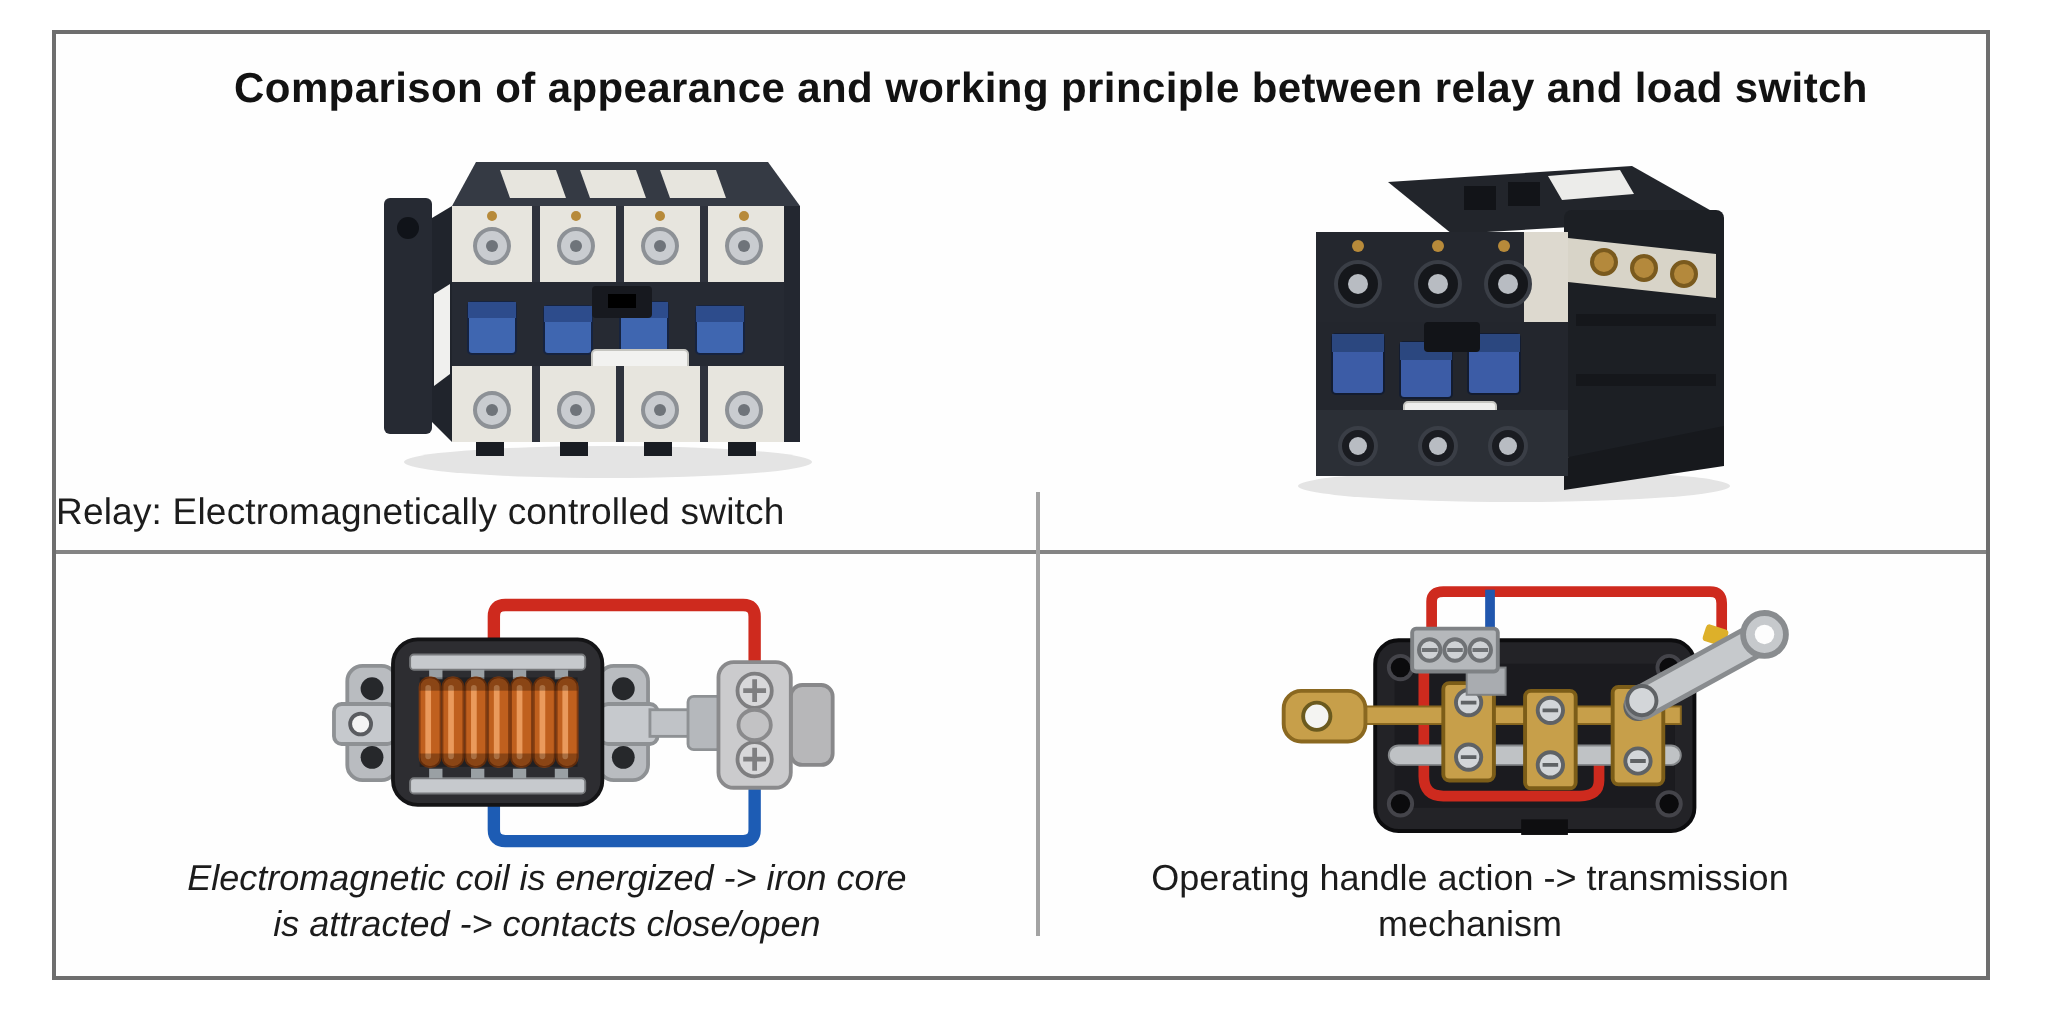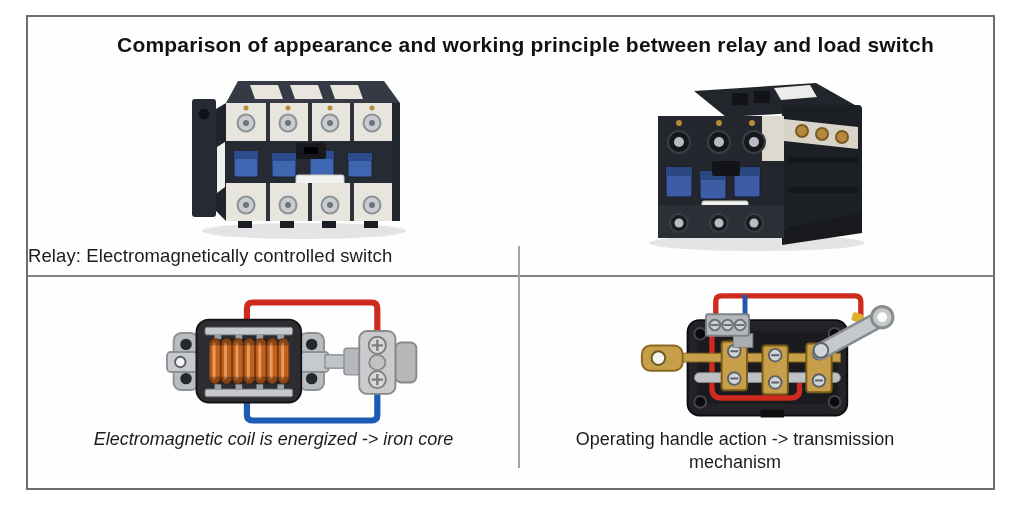--- a/index.html
+++ b/index.html
@@ -316,18 +316,19 @@
         <circle cx="81" cy="37" r="5.5"></circle>
           <circle cx="94" cy="37" r="5.5"></circle>
           <circle cx="107" cy="37" r="5.5"></circle>
       </g>
       <path d="M77,37 H85 M90,37 H98 M103,37 H111" stroke="#6f7275" stroke-width="2"></path>
     </svg>
   </div>
 
   <div class="principle principle-left">
     <div>Electromagnetic coil is energized -&gt; iron core</div>
+    <div>is attracted -&gt; contacts close/open</div>
   </div>
   <div class="principle principle-right">
     <div>Operating handle action -&gt; transmission mechanism</div>
   </div>
 
 </div>
 
 </body></html>

